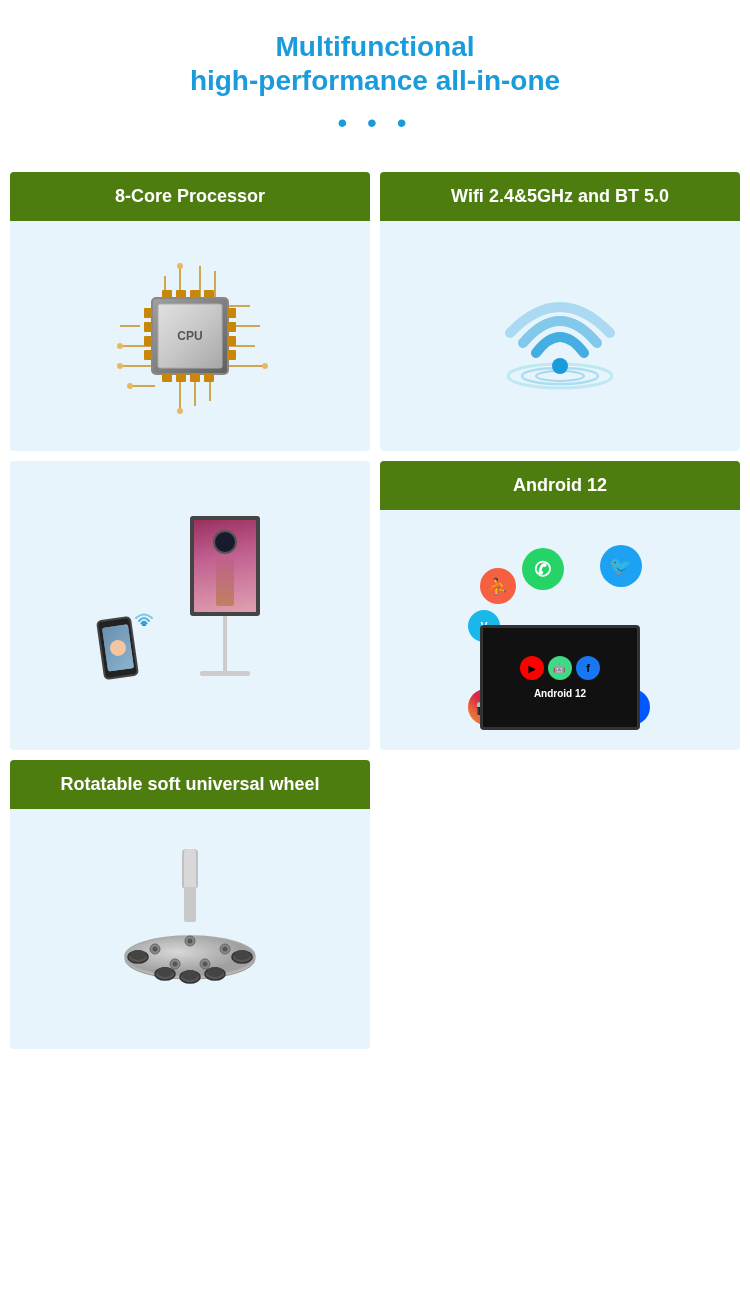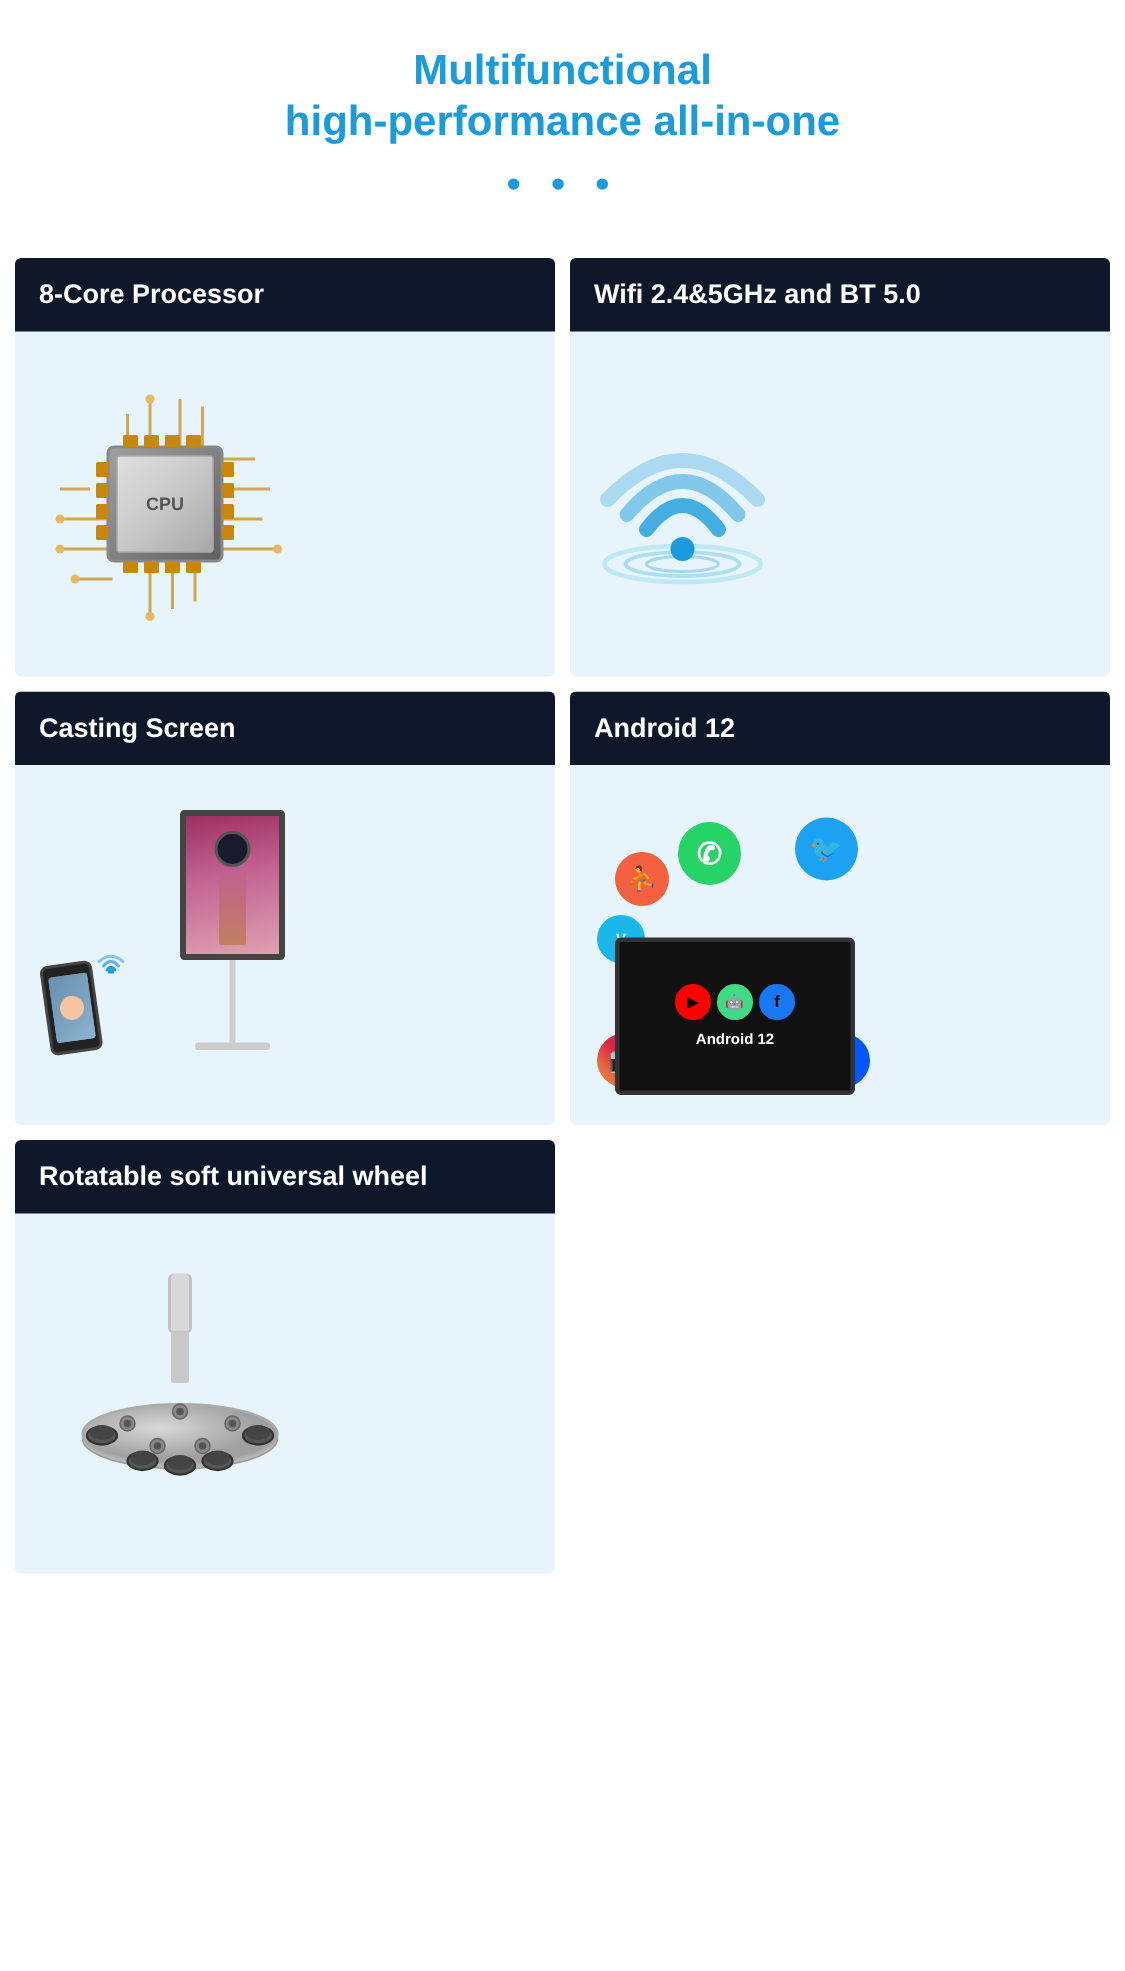--- a/index.html
+++ b/index.html
@@ -34,33 +34,34 @@
       padding: 0 10px;
     }
     .card {
       background: #e8f4fb;
       border-radius: 4px;
       overflow: hidden;
       display: flex;
       flex-direction: column;
     }
     .card-header {
-      background: #0f172a;
+      background: #4d7c0f;
       padding: 14px 16px;
+      text-align: center;
     }
     .card-header-text {
       color: #fff;
       font-size: 18px;
       font-weight: 800;
     }
     .card-body {
       flex: 1;
       display: flex;
       align-items: center;
-      justify-content: flex-start;
+      justify-content: center;
       padding: 20px 10px;
       min-height: 230px;
     }
 
     
     .cpu-container {
       position: relative;
       width: 180px;
       height: 180px;
     }
@@ -344,23 +345,20 @@
           <path d="M 15 62 Q 65 10 115 62" fill="none" stroke="#1a9bdc" stroke-width="10" stroke-linecap="round" opacity="0.3"></path>
           <path d="M 28 72 Q 65 28 102 72" fill="none" stroke="#1a9bdc" stroke-width="10" stroke-linecap="round" opacity="0.5"></path>
           <path d="M 41 82 Q 65 50 89 82" fill="none" stroke="#1a9bdc" stroke-width="10" stroke-linecap="round" opacity="0.8"></path>
 
           <circle cx="65" cy="95" r="8" fill="#1a9bdc"></circle>
         </svg>
       </div>
     </div>
 
     <div class="card">
-      <div class="card-header">
-        <span class="card-header-text">Casting Screen</span>
-      </div>
       <div class="card-body">
         <div class="casting-container">
 
           <div class="cast-phone" style="position:absolute;left:10px;bottom:28px;transform:rotate(-8deg);">
             <div class="cast-phone-screen">
               <div style="width:100%;height:100%;background:linear-gradient(135deg,#6a8faf,#8ab4cf);border-radius:2px;display:flex;align-items:center;justify-content:center;">
                 <div style="width:16px;height:16px;border-radius:50%;background:#f5c5a0;"></div>
               </div>
             </div>
           </div>

